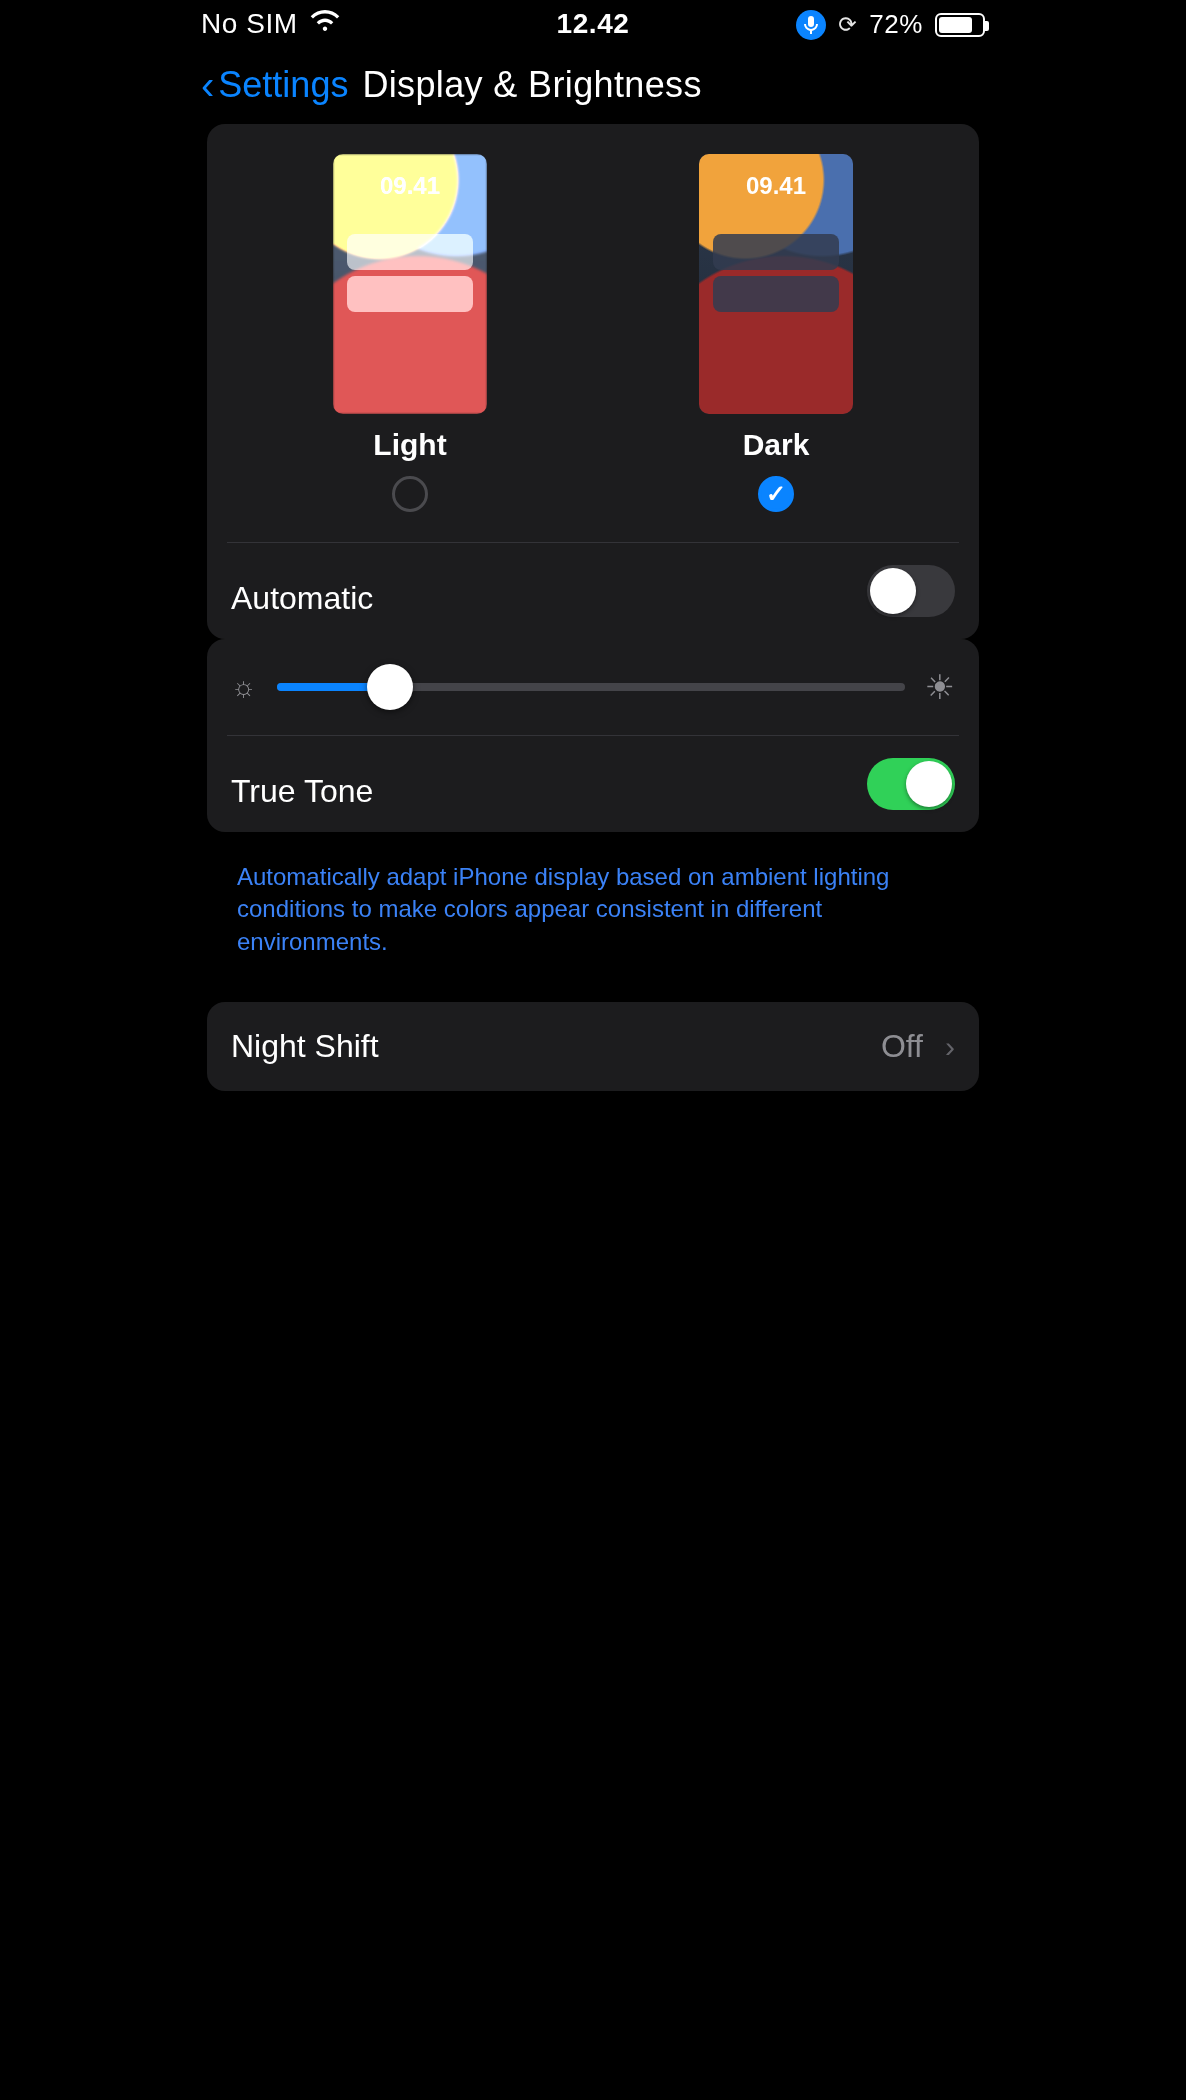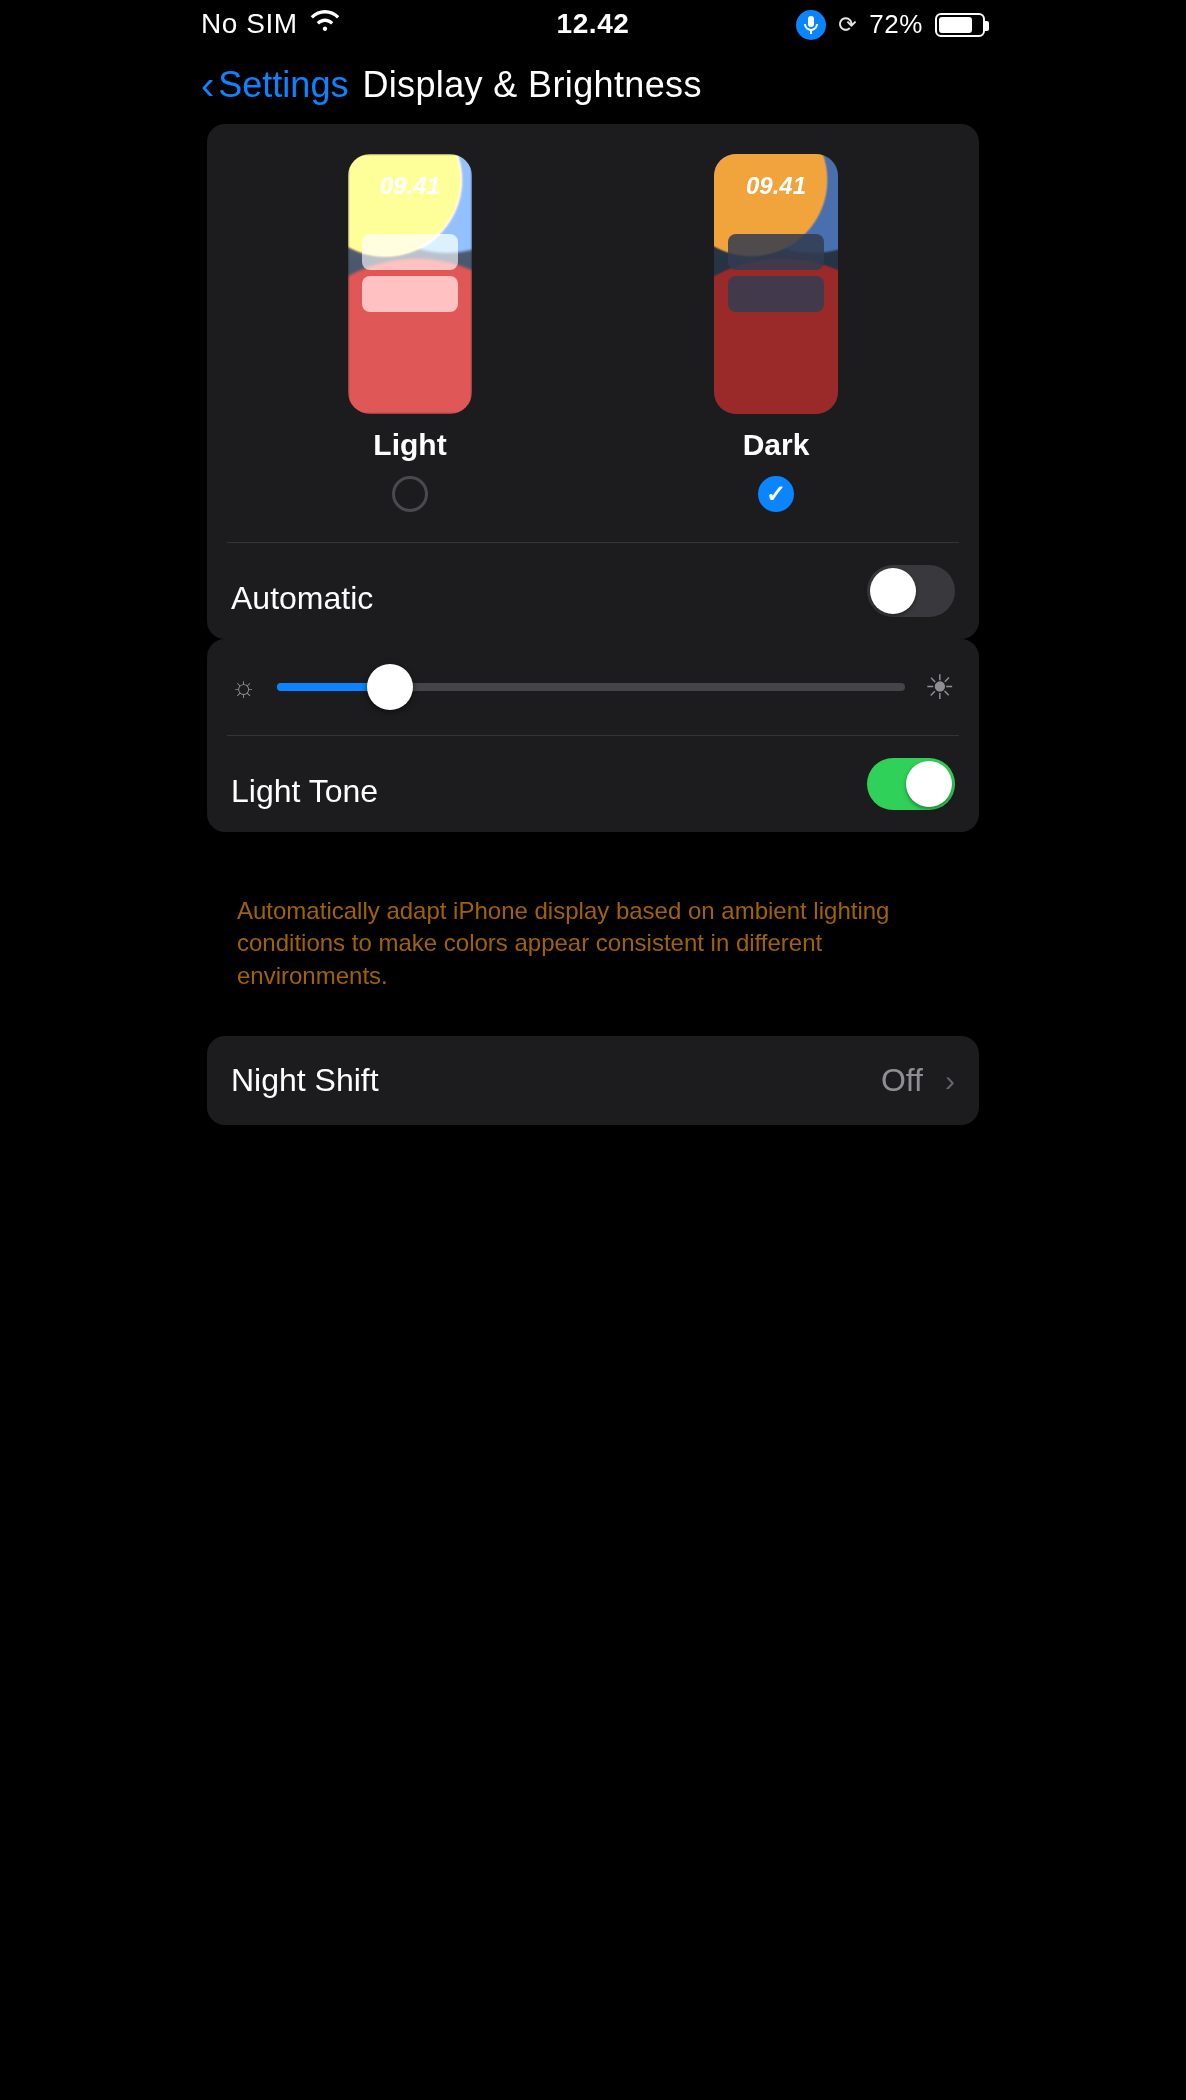--- a/index.html
+++ b/index.html
@@ -32,22 +32,22 @@
     .nav .back { color:#0a84ff; display:flex; align-items:center; font-weight:400; gap:4px; }
     .nav .title { font-weight:400; margin-left:8px; letter-spacing:0.01em;}
     .chev { font-size:40px; line-height:1; font-weight:300; color:#0a84ff; }
     
     .section { padding:0 24px; }
     .sec-label { color:#8e8e93; font-size:24px; letter-spacing:0.06em; margin:40px 16px 14px; text-transform:uppercase;}
     .card { background:#1c1c1e; border-radius:18px; overflow:hidden; }
     
     .appear { display:flex; justify-content:space-around; padding:30px 20px 30px; }
     .mode { display:flex; flex-direction:column; align-items:center; gap:14px; }
-    .thumb { width:124px; height:260px; border-radius:22px; position:relative;
-      overflow:hidden;font-style:italic; }
+    .thumb { width:154px; height:260px; border-radius:10px; position:relative;
+      overflow:hidden; }
     .thumb.light { filter:brightness(1.1); }
     .thumb .bg { position:absolute; inset:0;
       background:
         radial-gradient(circle at 30% 10%, #f1a33c 0 30%, transparent 31%),
         radial-gradient(circle at 80% 0%, #4a6fae 0 35%, transparent 36%),
         radial-gradient(circle at 55% 95%, #9a2a2a 0 55%, transparent 56%),
         linear-gradient(180deg,#2f3b4d 0%,#1d2736 100%);
     }
     .thumb.light .bg { filter:blur(1px) brightness(1.6) saturate(0.7); }
     .thumb .time { position:absolute; top:18px; left:0; right:0; text-align:center;
@@ -75,21 +75,21 @@
     .switch.on .knob { right:3px; }
     
     .bright-row { display:flex; align-items:center; gap:20px; padding:28px 24px; }
     .sun { color:#8e8e93; font-size:28px; }
     .slider { flex:1; height:8px; background:#444449; border-radius:4px; position:relative; }
     .slider .fill { position:absolute; left:0; top:0; bottom:0; width:20%;
       background:#0a84ff; border-radius:4px; }
     .slider .knob { position:absolute; left:18%; top:50%; transform:translate(-50%,-50%);
       width:46px; height:46px; background:#fff; border-radius:50%;
       box-shadow:0 2px 6px rgba(0,0,0,0.5); }
-    .footer-note { color:#a16207; font-size:24px; line-height:1.35; padding:29px 30px 0;margin-top:34px; }
+    .footer-note { color:#3b82f6; font-size:24px; line-height:1.35; padding:29px 30px 0; }
     
     .ns-card { margin-top:44px; position:relative;}
     .ns-row { display:flex; align-items:center; justify-content:space-between;
       padding:26px 24px; font-size:32px; }
     .ns-row .right { display:flex; align-items:center; gap:22px; color:#8e8e93;}
     .ns-chevron { color:#636369; font-size:30px; }
     .highlight { position:absolute; inset:-8px; border:8px solid #ff2a00;
       border-radius:6px; pointer-events:none; }
   </style>
 </head>
@@ -168,21 +168,21 @@
       <div class="bright-row">
         <span class="sun">☼</span>
         <div class="slider">
           <div class="fill"></div>
             <div class="knob"></div>
         </div>
         <span class="sun" style="font-size:34px;">☀</span>
       </div>
       <div class="divider"></div>
       <div class="row">
-        <span>Light Tone</span>
+        <span>True Tone</span>
         <div class="switch on">
             <div class="knob"></div>
           </div>
       </div>
     </div>
     <div class="footer-note">Automatically adapt iPhone display based on ambient lighting conditions to make colors appear consistent in different environments.</div>
   </div>
 
   <div class="section ns-card">
     <div class="card" style="position:relative;">

